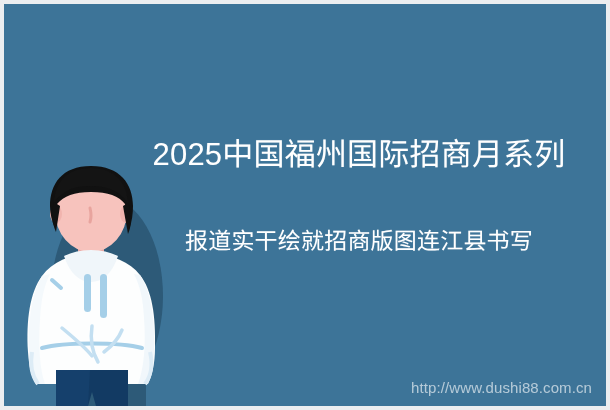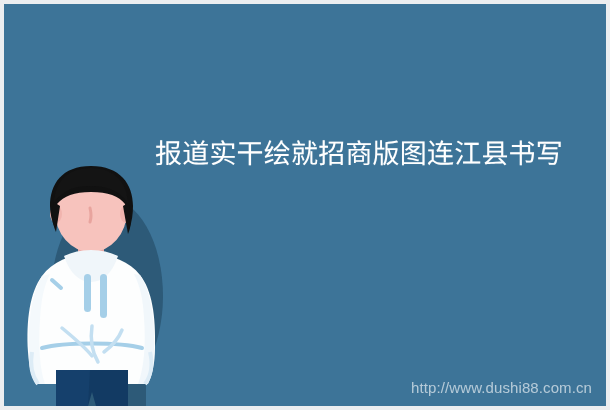--- a/index.html
+++ b/index.html
@@ -49,21 +49,22 @@
     display: block;
     color: #ffffff;
     font-size: 31px;
     line-height: 45px;
     font-weight: 400;
     letter-spacing: 0.2px;
     white-space: nowrap;
     text-shadow: 0 0 1px rgba(255,255,255,0.25);
   }
   .headline-line.line-2 {
-    font-size: 27px;
+    font-size: 23px;
+    margin-top: 42px;
   }
 
   
   .watermark {
     position: absolute;
     right: 14px;
     bottom: 8px;
     color: rgba(255,255,255,0.62);
     font-size: 15px;
     line-height: 20px;
@@ -156,18 +157,19 @@
       </g>
 
       <g>
         <path d="M44 214 L 116 214 L 116 250 L 84 250 L 80 236 L 76 250 L 44 250 Z" fill="#123a63"></path>
         <path d="M44 214 L 78 214 L 76 250 L 44 250 Z" fill="#15406c"></path>
       </g>
     </svg>
   </div>
 
   <div class="headline-block">
+    <span class="headline-line line-1">2025中国福州国际招商月系列</span>
     <span class="headline-line line-2">报道实干绘就招商版图连江县书写</span>
   </div>
 
   <div class="watermark">http://www.dushi88.com.cn</div>
 
 </div>
 
 </body></html>

